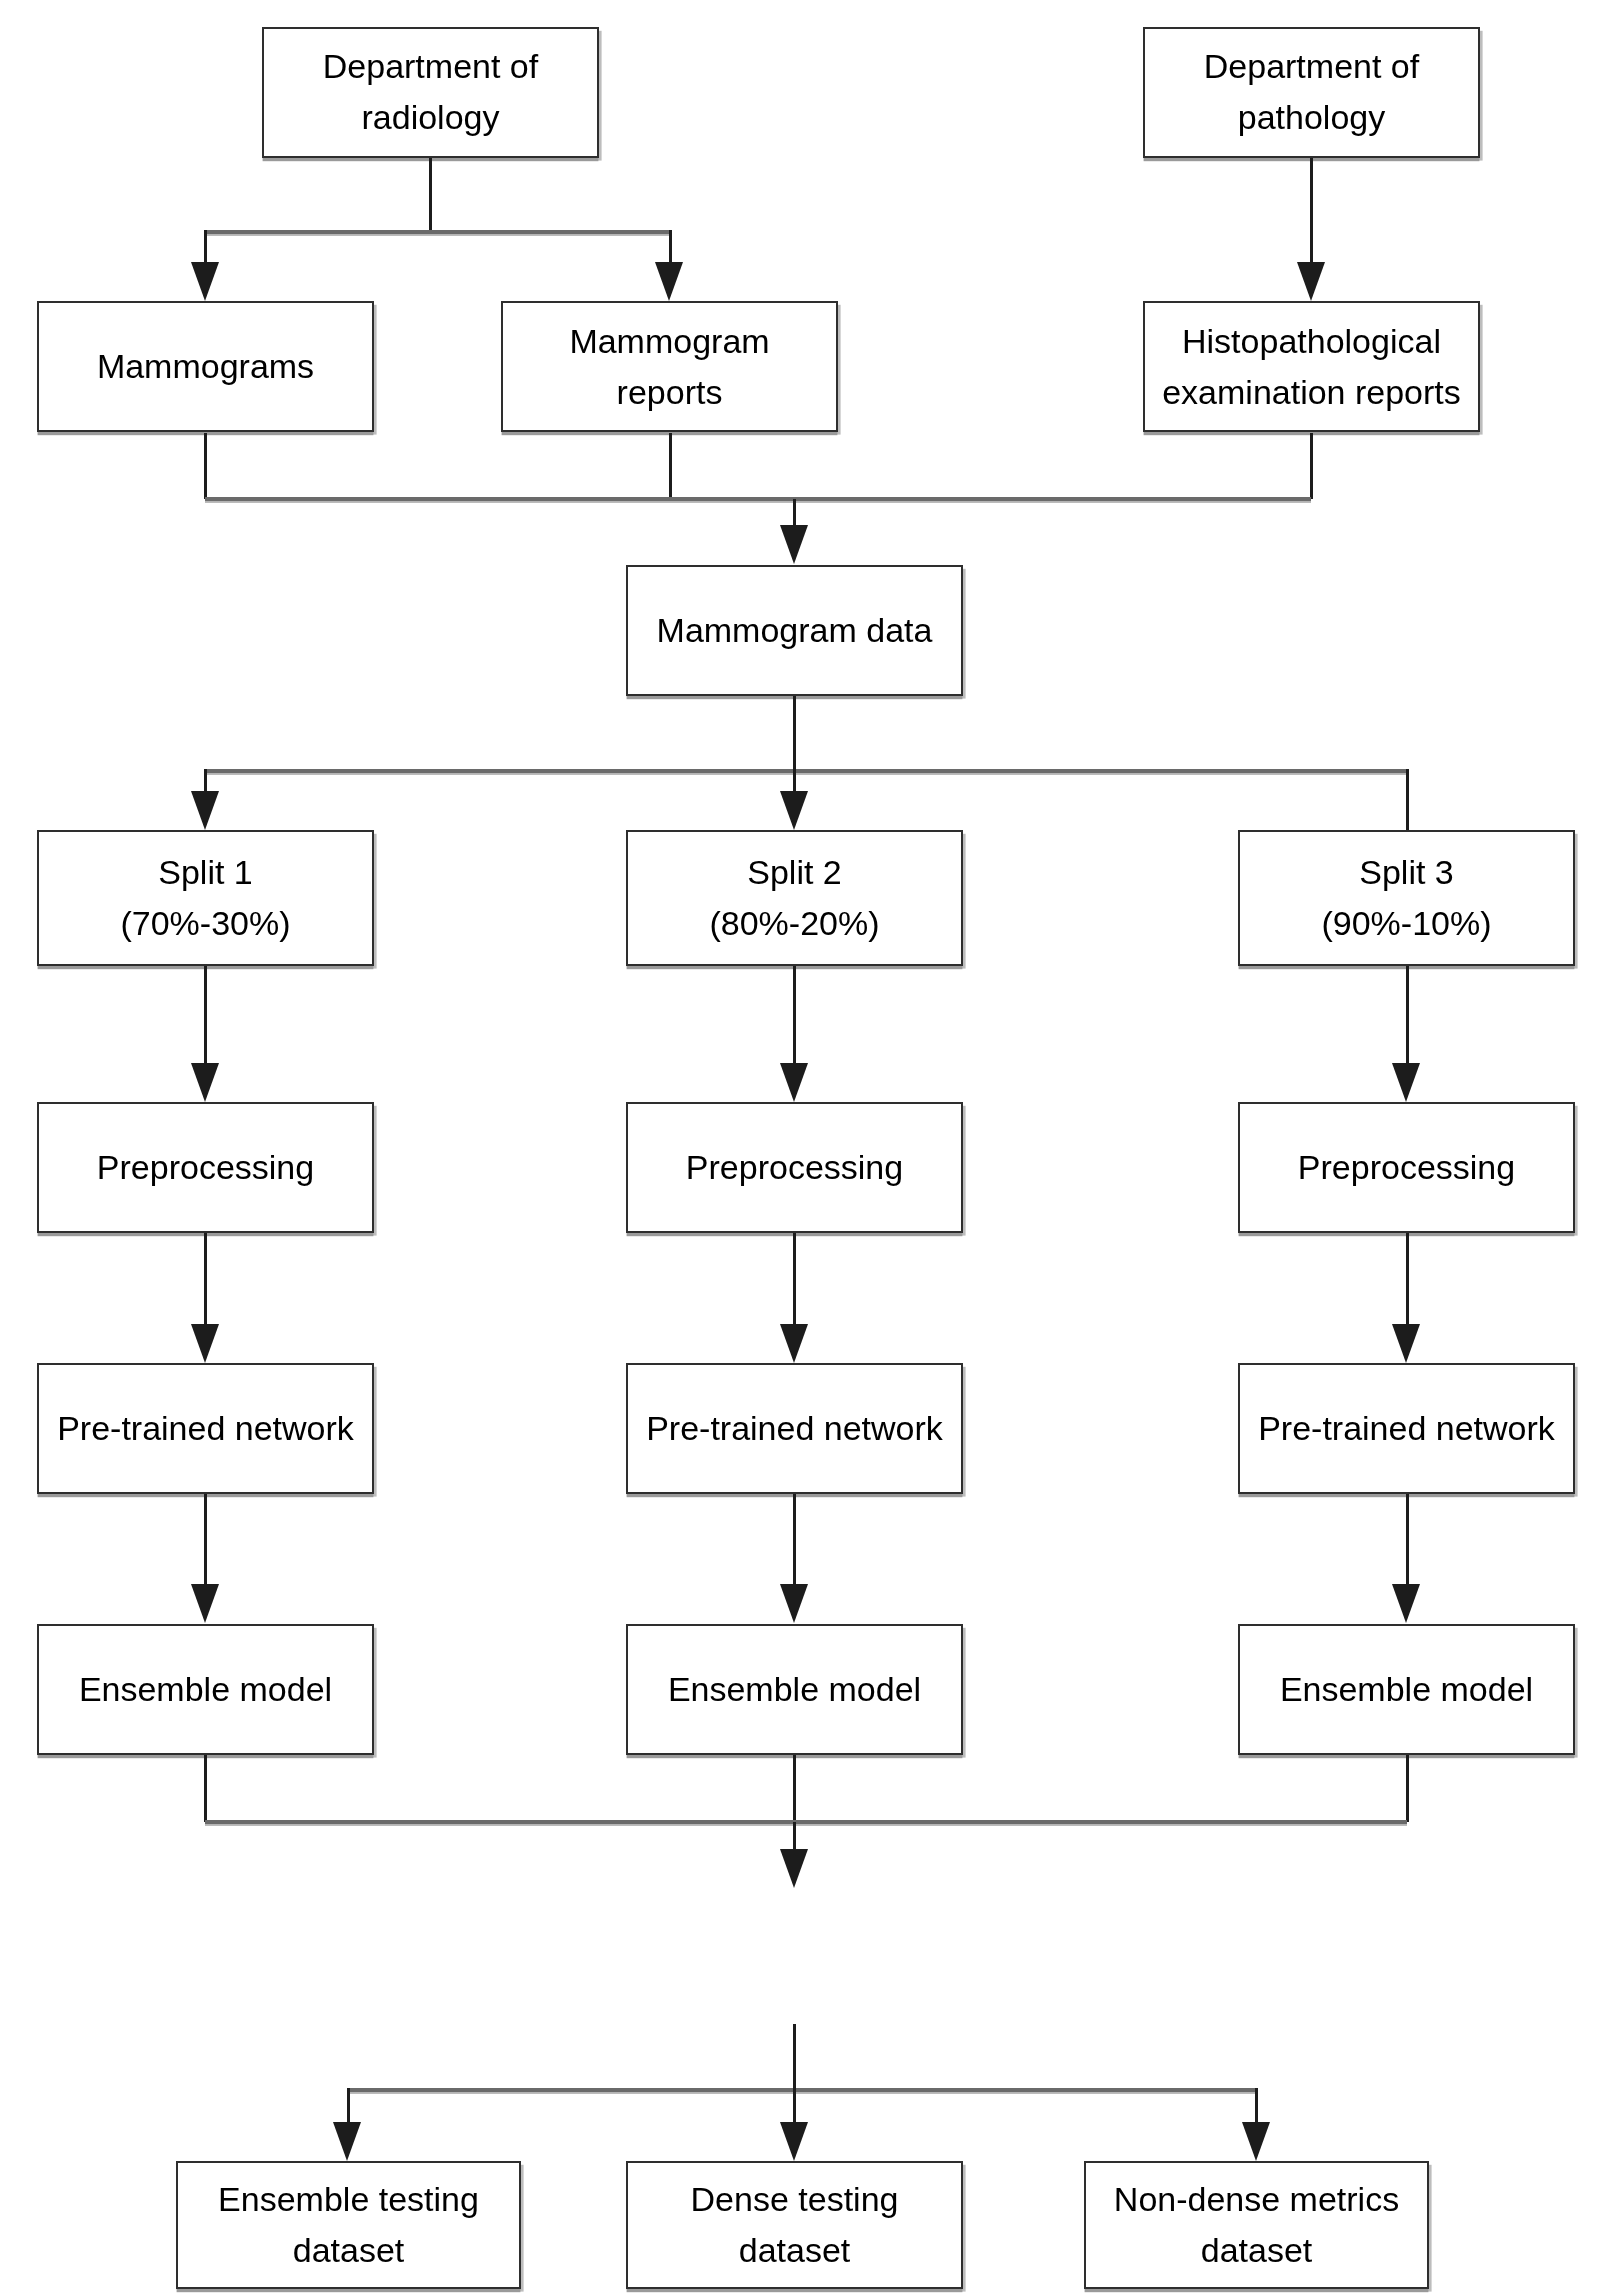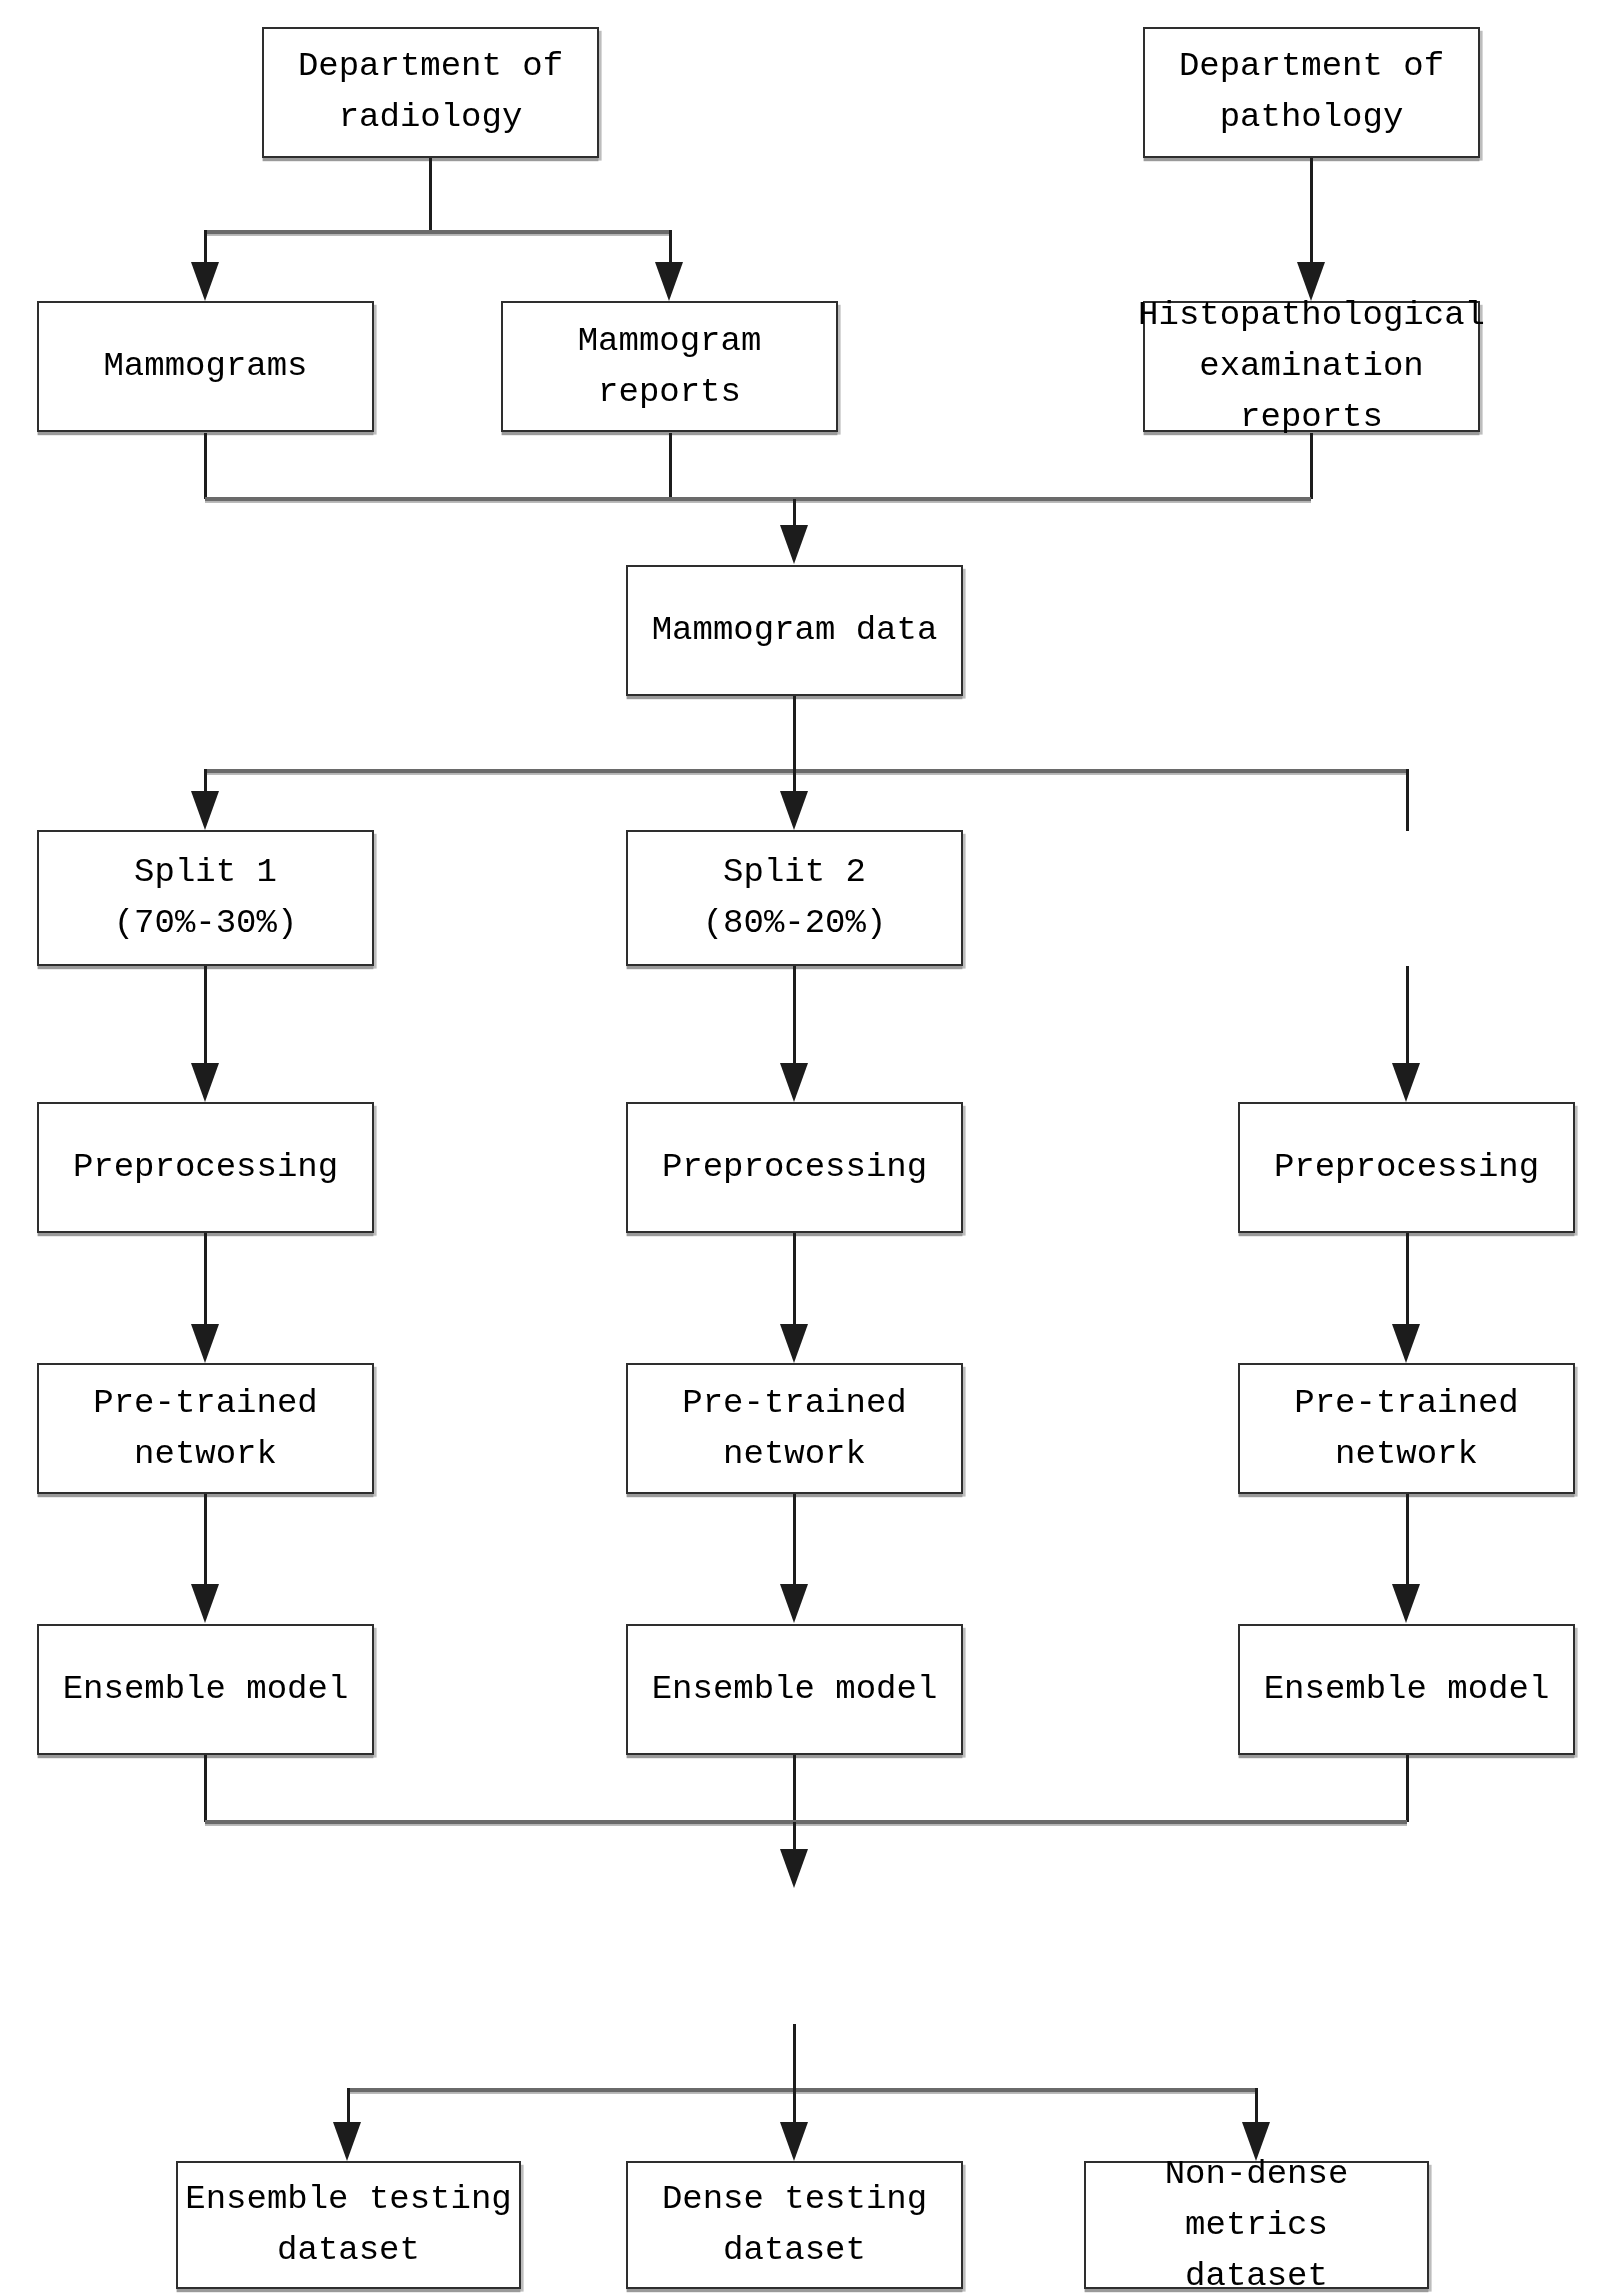--- a/index.html
+++ b/index.html
@@ -1,21 +1,21 @@
 <!DOCTYPE html>
 <html style="--line: #1c1c1c; --line-soft: #6a6a6a; --box-border: #2e2e2e; --box-shadow: #9a9a9a; --text: #000000; --bg: #ffffff;font-size:10px"><head>
 <meta charset="utf-8">
 <style>
   :root{
     --line:#1c1c1c; --line-soft:#6a6a6a; --box-border:#2e2e2e;
     --box-shadow:#9a9a9a; --text:#000000; --bg:#ffffff;
   }
   html,body{margin:0;padding:0;background:var(--bg);}
   .canvas{position:relative;width:1612px;height:2295px;background:var(--bg);overflow:hidden;
-          font-family:Liberation Mono, monospace;}
+          font-family:Liberation Sans, sans-serif;}
   .box{position:absolute;background:var(--bg);border:2.5px solid var(--box-border);
        box-sizing:border-box;display:flex;align-items:center;justify-content:center;
        box-shadow:0 3.8px 0 -0.6px var(--box-shadow),3.2px 3.2px 0 -0.6px #bdbdbd;}
   .lbl{white-space:pre-line;text-align:center;color:var(--text);
        font-size:34px;line-height:1.5;}
   .vl{position:absolute;width:2.5px;background:var(--line);}
   .hl{position:absolute;height:4.4px;background:var(--line-soft);box-shadow:0 1.9px 0 #b4b4b4;}
   .ah{position:absolute;width:0;height:0;border-left:14.5px solid transparent;
       border-right:14.5px solid transparent;border-top:39px solid var(--line);}
 </style>
@@ -74,20 +74,24 @@
   <div class="ah" style="left:780px;top:791px"></div>
   <div class="vl" style="left:1406px;top:769px;height:62px"></div>
 
   <div class="box" style="left:37px;top:830px;width:337px;height:136px">
     <div class="lbl">Split 1
 (70%-30%)</div>
   </div>
   <div class="box" style="left:626px;top:830px;width:337px;height:136px">
     <div class="lbl">Split 2
 (80%-20%)</div>
+  </div>
+  <div class="box" style="left:1238px;top:830px;width:337px;height:136px">
+    <div class="lbl">Split 3
+(90%-10%)</div>
   </div>
 
   <div class="vl" style="left:204px;top:966px;height:98px"></div>
   <div class="ah" style="left:191px;top:1063px"></div>
   <div class="vl" style="left:793px;top:966px;height:98px"></div>
   <div class="ah" style="left:780px;top:1063px"></div>
   <div class="vl" style="left:1406px;top:966px;height:98px"></div>
   <div class="ah" style="left:1392px;top:1063px"></div>
 
   <div class="box" style="left:37px;top:1102px;width:337px;height:131px">

